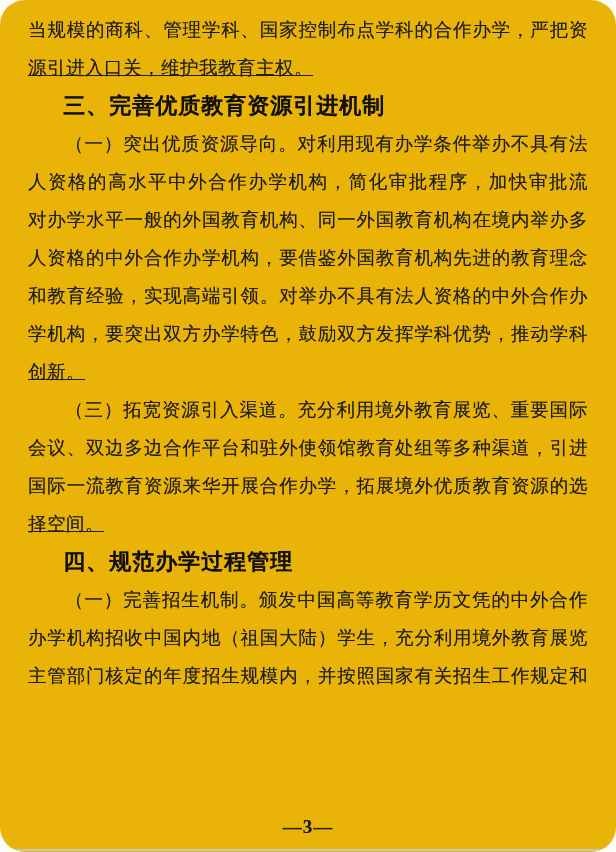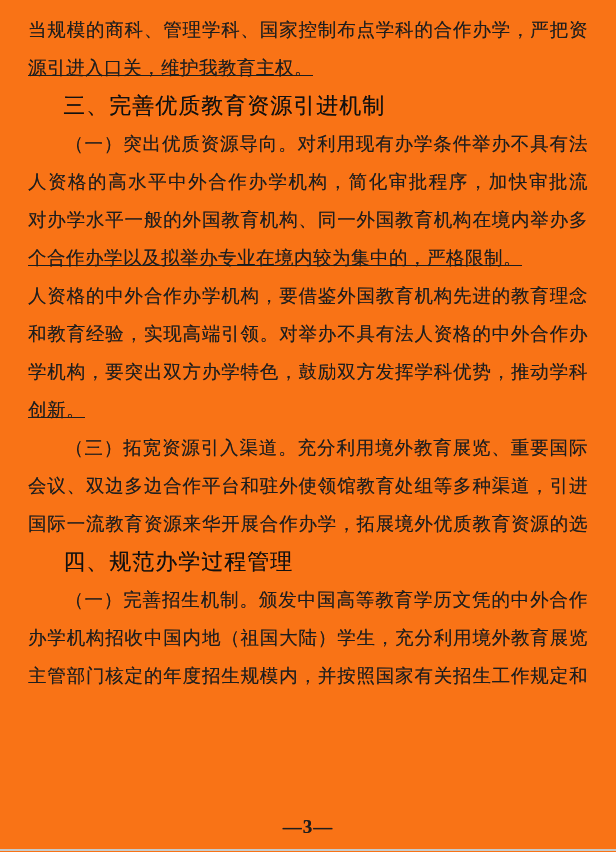--- a/index.html
+++ b/index.html
@@ -4,24 +4,25 @@
 <style>
   html, body {
     margin: 0;
     padding: 0;
     background: #fcfcf9;
   }
   .page {
     position: relative;
     width: 616px;
     height: 852px;
-    background: #f97316;
+    background: #eab308;
     overflow: hidden;
     font-family: "Liberation Serif", "DejaVu Serif", serif;
     color: #1e1e1e;
+    border-radius: 25px;
   }
   .doc-body {
     position: absolute;
     left: 28px;
     right: 28px;
     top: 11px;
   }
   .text-line {
     font-size: 18.5px;
     line-height: 38px;
@@ -35,21 +36,21 @@
   .text-line.first-indent {
     text-indent: 2em;
   }
   .text-line.last-line {
     text-align: left;
     text-align-last: left;
     text-decoration: underline;
   }
   .section-heading {
     font-family: "Liberation Sans", "DejaVu Sans", sans-serif;
-    font-weight: 400;
+    font-weight: 700;
     font-size: 22px;
     line-height: 38px;
     height: 38px;
     text-indent: 1.6em;
     letter-spacing: 1px;
     color: #111;
     text-shadow: 0 0 0.5px rgba(0,0,0,0.55);
   }
   .page-number {
     position: absolute;
@@ -76,28 +77,28 @@
 <body>
 
 <div class="page">
   <div class="doc-body" id="doc-body">
       <div class="text-line">当规模的商科、管理学科、国家控制布点学科的合作办学，严把资</div>
       <div class="text-line last-line">源引进入口关，维护我教育主权。</div>
       <div class="section-heading">三、完善优质教育资源引进机制</div>
       <div class="text-line first-indent">（一）突出优质资源导向。对利用现有办学条件举办不具有法</div>
       <div class="text-line">人资格的高水平中外合作办学机构，简化审批程序，加快审批流程。</div>
       <div class="text-line">对办学水平一般的外国教育机构、同一外国教育机构在境内举办多</div>
-      <div class="text-line last-line">个合作办学以及拟举办专业在境内较为集中的，严格限制。</div>
       <div class="text-line">人资格的中外合作办学机构，要借鉴外国教育机构先进的教育理念</div>
       <div class="text-line">和教育经验，实现高端引领。对举办不具有法人资格的中外合作办</div>
       <div class="text-line">学机构，要突出双方办学特色，鼓励双方发挥学科优势，推动学科</div>
       <div class="text-line last-line">创新。</div>
       <div class="text-line first-indent">（三）拓宽资源引入渠道。充分利用境外教育展览、重要国际</div>
       <div class="text-line">会议、双边多边合作平台和驻外使领馆教育处组等多种渠道，引进</div>
       <div class="text-line">国际一流教育资源来华开展合作办学，拓展境外优质教育资源的选</div>
+      <div class="text-line last-line">择空间。</div>
       <div class="section-heading">四、规范办学过程管理</div>
       <div class="text-line first-indent">（一）完善招生机制。颁发中国高等教育学历文凭的中外合作</div>
       <div class="text-line">办学机构招收中国内地（祖国大陆）学生，充分利用境外教育展览</div>
       <div class="text-line">主管部门核定的年度招生规模内，并按照国家有关招生工作规定和</div>
     </div>
   <div class="page-number">—3—</div>
   <div class="scan-edge"></div>
 </div>
 
 </body></html>

